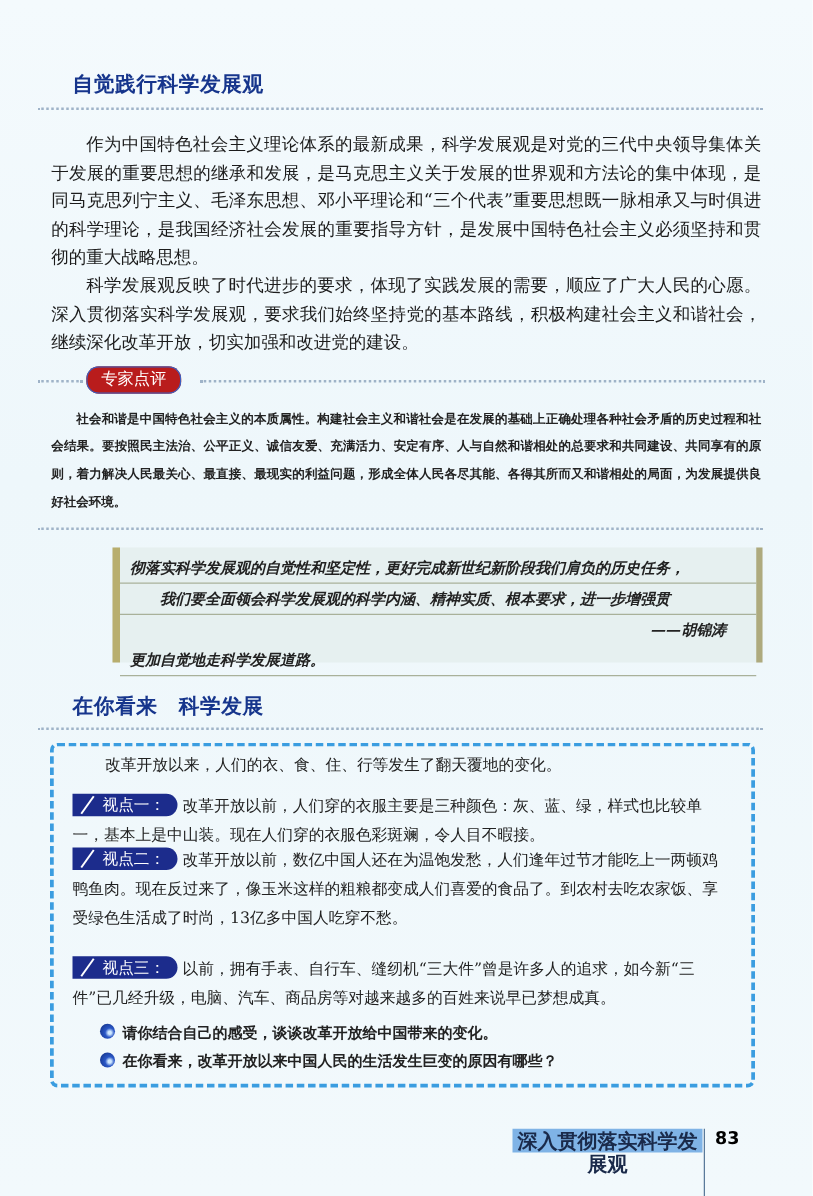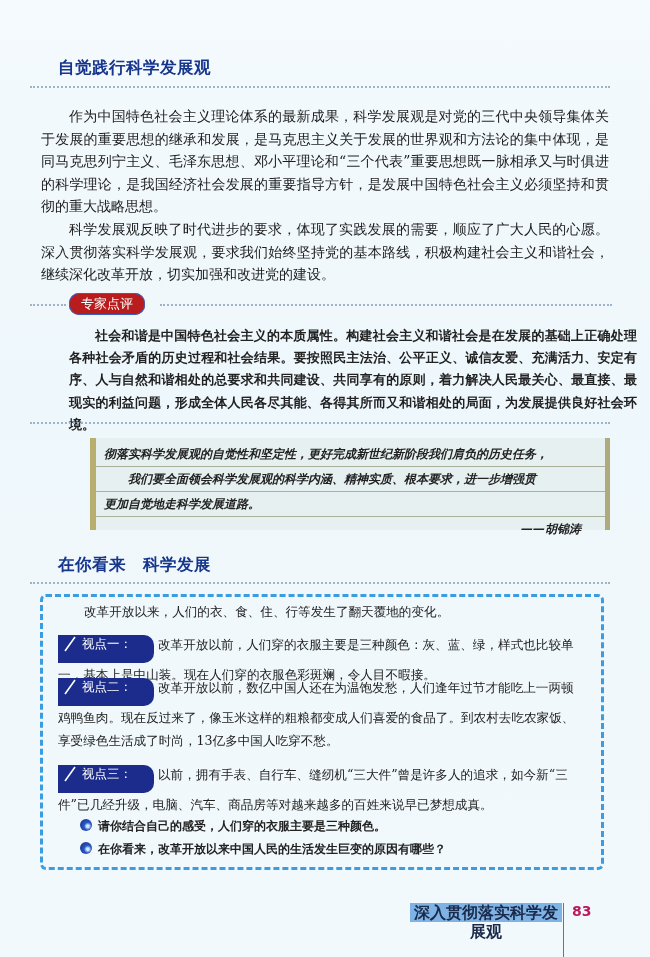--- a/index.html
+++ b/index.html
@@ -21,63 +21,62 @@
     font-size:14px; line-height:22.6px; text-align:justify;
     text-indent:2em; margin:0;
   }
   .expert-badge {
     background:#b91c1c; color:#fff; border-radius:10px;
     font-family:"DejaVu Sans","Liberation Sans",sans-serif;
     font-size:13px; padding:2px 12px; line-height:18px;
     box-shadow: 0 0 0 1px #3b5fc0 inset;
   }
   .expert-text {
-    font-size:13px; line-height:22.2px; font-weight:bold; color:#222;
+    font-size:10px; line-height:22.2px; font-weight:bold; color:#222;
     text-align:justify;
-    margin-left:28px;
   }
   .quote-box {
     background:#e6f0f0;
     border-left:6px solid #b8ae6e;
     border-right:5px solid #aeaa7e;
   }
   .quote-line {
     border-bottom:1px solid #a9b19a;
     font-family:"DejaVu Sans","Liberation Sans",sans-serif;
     font-style:italic; font-weight:bold; font-size:12px; color:#222;
     height:24px; line-height:24px; padding-left:8px; white-space:nowrap; overflow:hidden;
   }
   .dash-box {
     border:3px dashed #3b9de0;
     border-radius:6px;
   }
   .box-text { font-size:12.6px; line-height:23px; color:#222; }
   .view-badge {
     display:inline-block; background:#1c2c8c; color:#fff;
     font-family:"DejaVu Sans","Liberation Sans",sans-serif; font-size:12.5px;
-    padding:0 22px 0 24px; height:28px; line-height:18px; border-radius:0 10px 10px 0;
+    padding:0 10px 0 24px; height:18px; line-height:18px; border-radius:0 10px 10px 0;
     position:relative; margin-right:4px; vertical-align:1px;
   }
   .view-badge .slash {
     position:absolute; left:6px; top:1px; width:12px; height:16px;
   }
   .q-item { font-size:12px; font-weight:bold; line-height:22px; color:#222; }
   .bullet-ball {
     display:inline-block; width:12px; height:12px; border-radius:50%;
     background: radial-gradient(circle at 65% 60%, #cfe8ff 0 12%, #2a57c6 35%, #0e2a7a 100%);
     vertical-align:-1px; margin-right:6px;
   }
   .footer-label {
     background:#7fb3e6; color:#1a2a4a;
     font-family:"DejaVu Sans","Liberation Sans",sans-serif; font-weight:bold;
     font-size:16px; height:19px; line-height:19px; text-align:center;
   }
   .page-num {
     font-family:"DejaVu Sans","Liberation Sans",sans-serif; font-weight:bold;
-    font-size:14px; color:#be185d;
+    font-size:14px; color:#000000;
   }
 </style>
 </head>
 <body>
 
 <div class="abs h-title" style="left:58px; top:57px;">自觉践行科学发展观</div>
 <div class="abs dots" style="left:30px; top:86px; width:580px;"></div>
 
 <div class="abs" style="left:41px; top:105px; width:568px;">
   <p class="para">作为中国特色社会主义理论体系的最新成果，科学发展观是对党的三代中央领导集体关于发展的重要思想的继承和发展，是马克思主义关于发展的世界观和方法论的集中体现，是同马克思列宁主义、毛泽东思想、邓小平理论和“三个代表”重要思想既一脉相承又与时俱进的科学理论，是我国经济社会发展的重要指导方针，是发展中国特色社会主义必须坚持和贯彻的重大战略思想。</p>
@@ -88,22 +87,22 @@
 <div class="abs expert-badge" style="left:69px; top:293px;">专家点评</div>
 <div class="abs dots" style="left:160px; top:304px; width:452px;"></div>
 
 <div class="abs expert-text" style="left:41px; top:325px; width:568px; text-indent:2em;">社会和谐是中国特色社会主义的本质属性。构建社会主义和谐社会是在发展的基础上正确处理各种社会矛盾的历史过程和社会结果。要按照民主法治、公平正义、诚信友爱、充满活力、安定有序、人与自然和谐相处的总要求和共同建设、共同享有的原则，着力解决人民最关心、最直接、最现实的利益问题，形成全体人民各尽其能、各得其所而又和谐相处的局面，为发展提供良好社会环境。</div>
 <div class="abs dots" style="left:30px; top:422px; width:580px;"></div>
 
 <div class="abs quote-box" style="left:90px; top:438px; width:509px; height:92px;">
   <div style="height:4px;"></div>
   <div class="quote-line">彻落实科学发展观的自觉性和坚定性，更好完成新世纪新阶段我们肩负的历史任务，</div>
   <div class="quote-line">　　我们要全面领会科学发展观的科学内涵、精神实质、根本要求，进一步增强贯</div>
+  <div class="quote-line" style="text-align:right; padding-right:24px; border-bottom:none;">——胡锦涛</div>
   <div class="quote-line">更加自觉地走科学发展道路。</div>
-  <div class="quote-line" style="text-align:right; padding-right:24px; border-bottom:none;">——胡锦涛</div>
 </div>
 
 <div class="abs h-title" style="left:58px; top:554px; white-space:pre;">在你看来　科学发展</div>
 <div class="abs dots" style="left:30px; top:582px; width:580px;"></div>
 
 <div class="abs dash-box" style="left:40px; top:594px; width:558px; height:270px;"></div>
 
 <div class="abs box-text" style="left:84px; top:600px; width:500px;">改革开放以来，人们的衣、食、住、行等发生了翻天覆地的变化。</div>
 
 <div class="abs box-text" style="left:58px; top:633px; width:524px;">
@@ -127,21 +126,21 @@
 <div class="abs box-text" style="left:58px; top:763px; width:524px;">
   <span class="view-badge">
     <svg class="slash" viewBox="0 0 12 16">
         <line x1="1" y1="15" x2="11" y2="1" stroke="#fff" stroke-width="1.6"></line>
       </svg>
     <span>视点三：</span>
   </span><span>以前，拥有手表、自行车、缝纫机“三大件”曾是许多人的追求，如今新“三件”已几经升级，电脑、汽车、商品房等对越来越多的百姓来说早已梦想成真。</span>
 </div>
 
 <div class="abs q-item" style="left:80px; top:815px;">
-  <span class="bullet-ball"></span><span>请你结合自己的感受，人们穿的衣服主要是三种颜色。</span>
+  <span class="bullet-ball"></span><span>请你结合自己的感受，谈谈改革开放给中国带来的变化。</span>
 </div>
 <div class="abs q-item" style="left:80px; top:838px;">
   <span class="bullet-ball"></span><span>在你看来，改革开放以来中国人民的生活发生巨变的原因有哪些？</span>
 </div>
 
 <div class="abs footer-label" style="left:410px; top:903px; width:152px;">深入贯彻落实科学发展观</div>
 <div class="abs" style="left:563px; top:903px; width:1px; height:54px; background:#5a7a9a;"></div>
 <div class="abs page-num" style="left:572px; top:903px;">83</div>
 
 </body></html>

